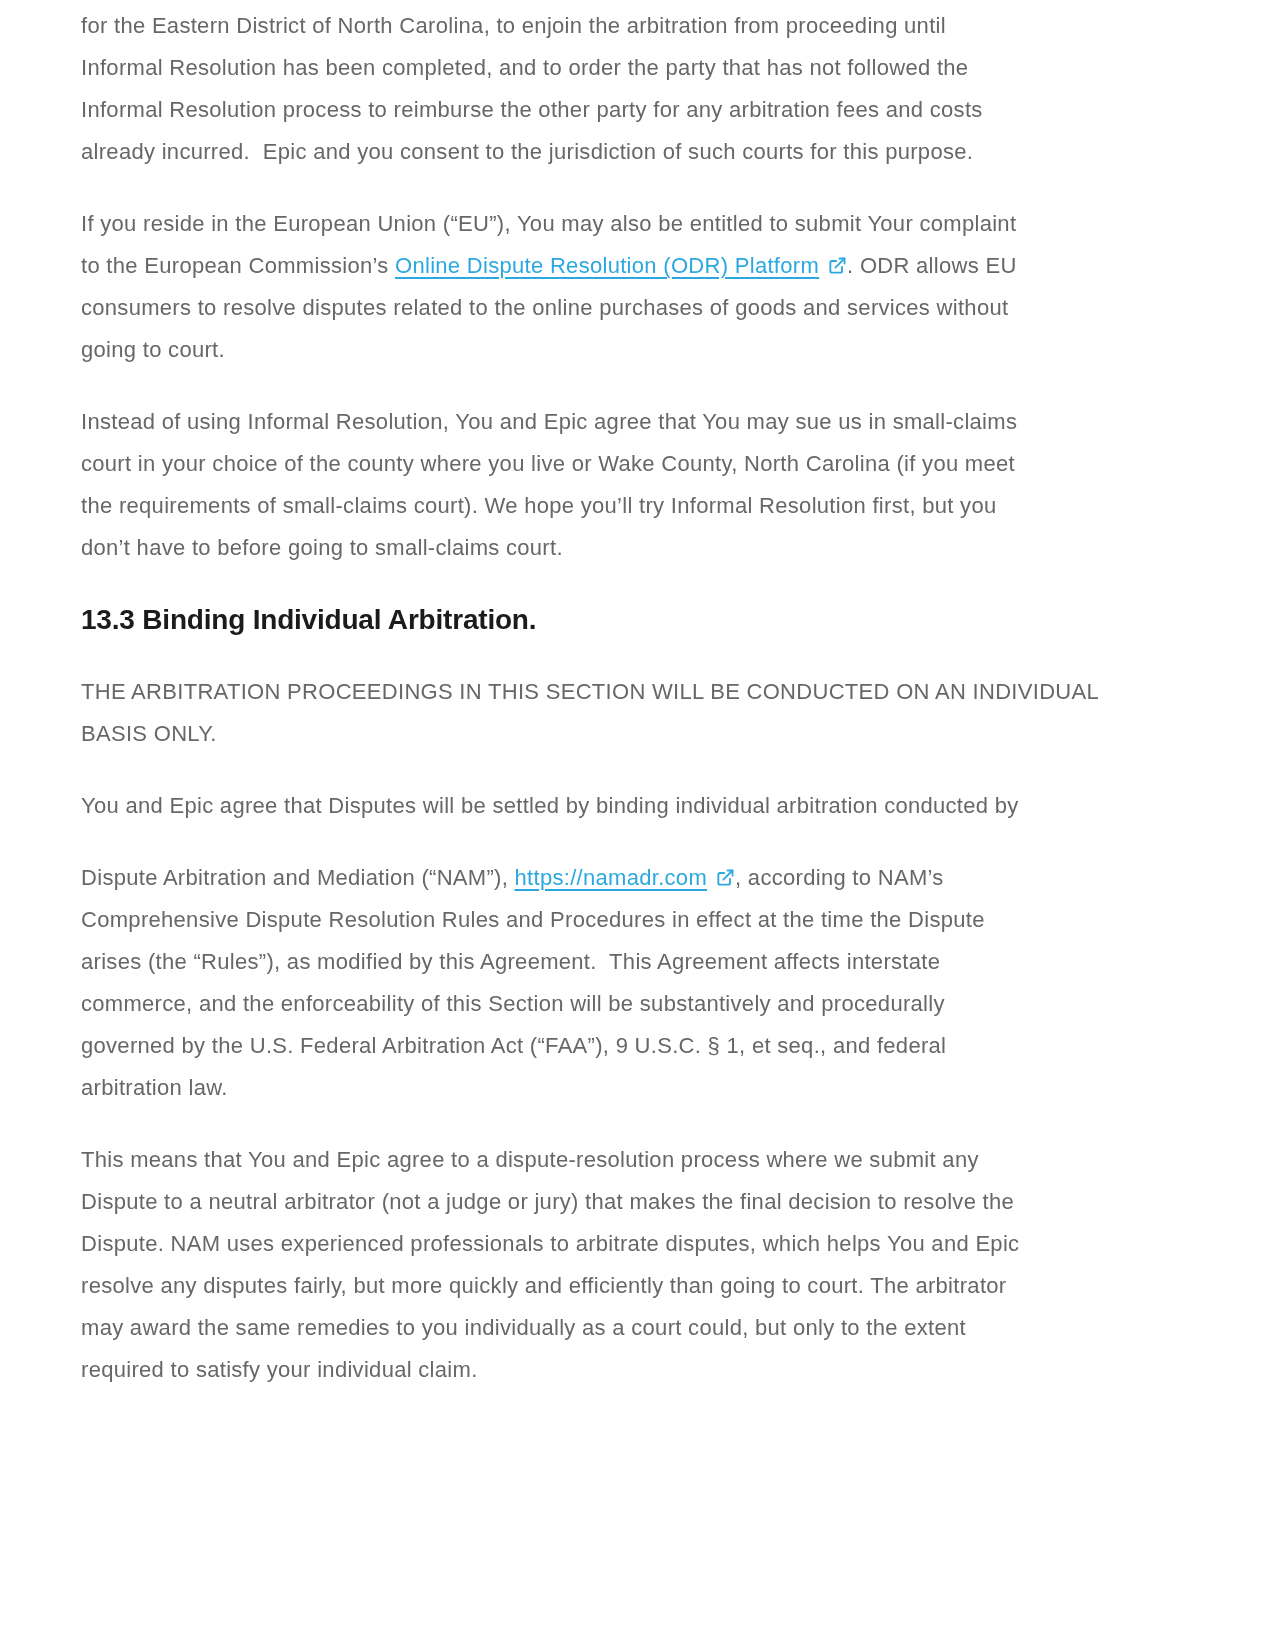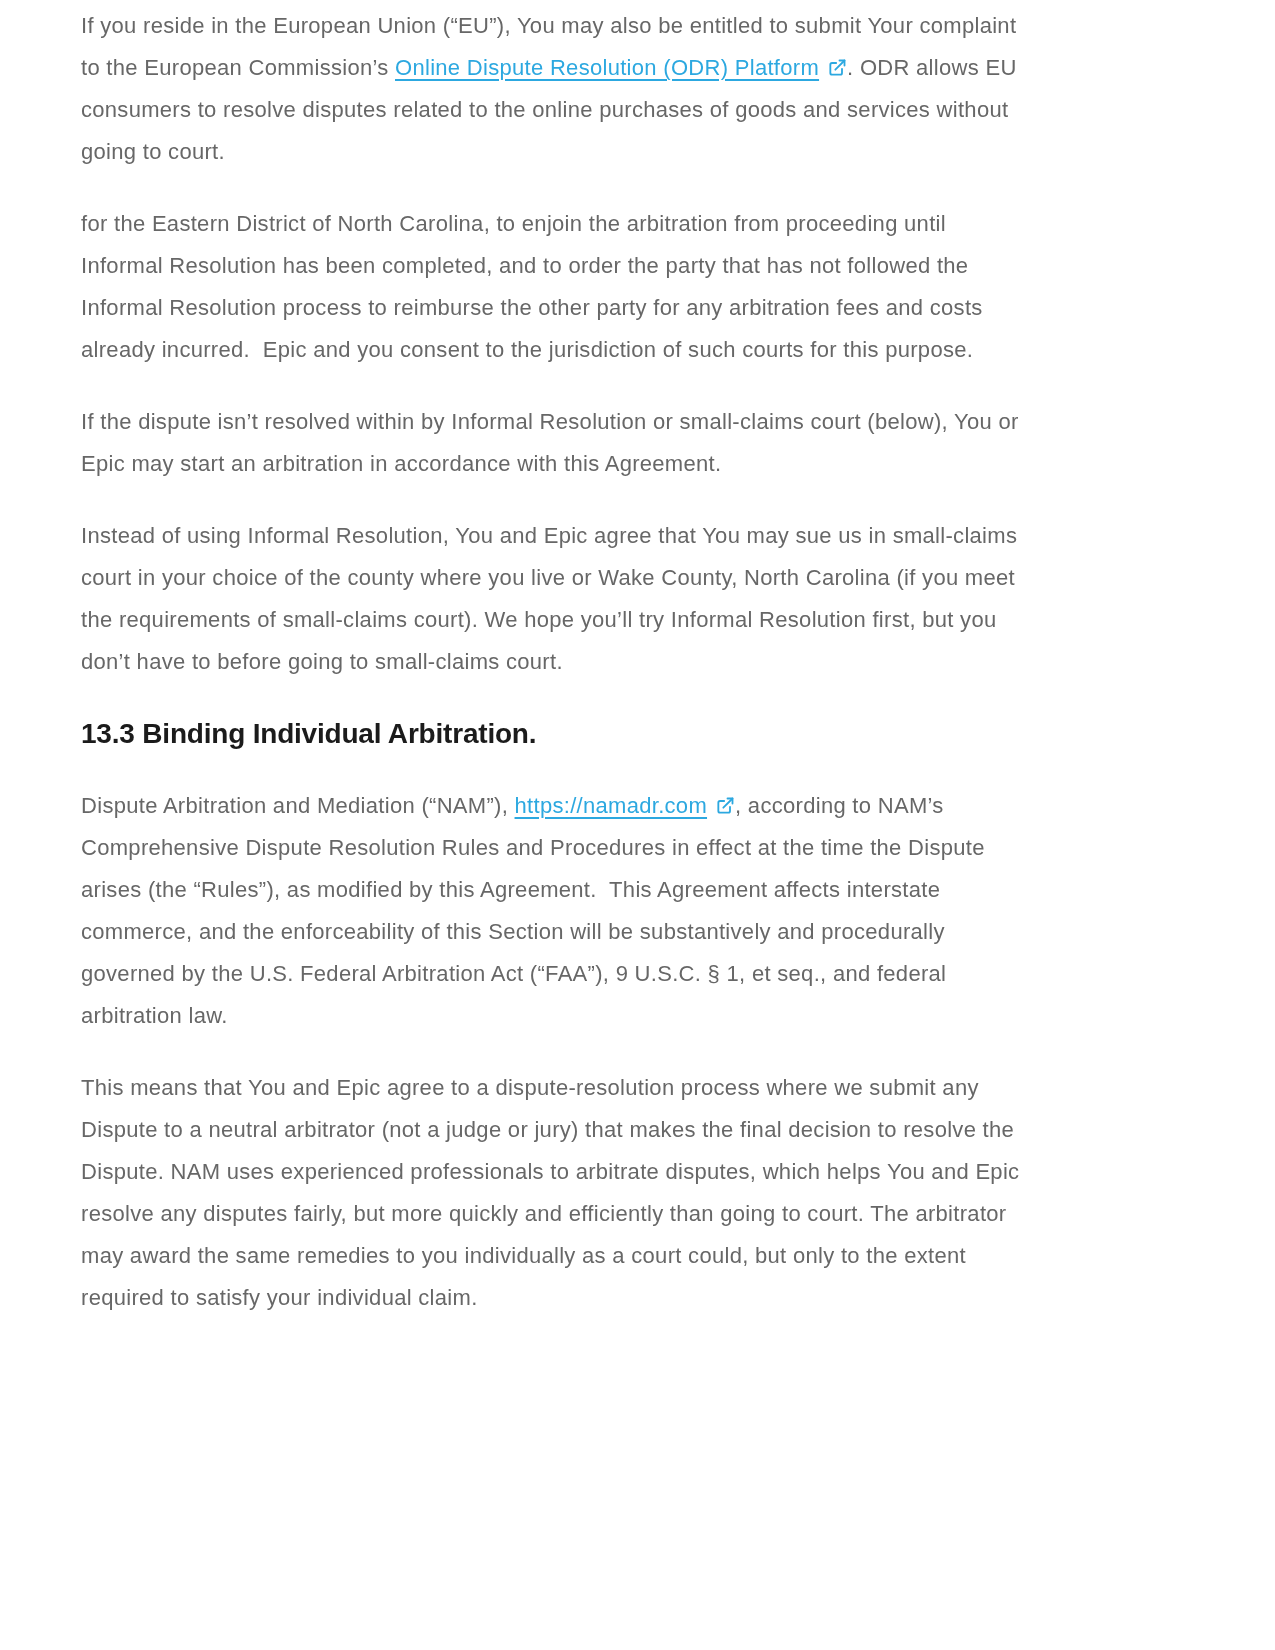--- a/index.html
+++ b/index.html
@@ -47,39 +47,40 @@
     display:inline-block;
     vertical-align:-3px;
     margin-left:8px;
   }
 </style>
 </head>
 <body>
 
 <div class="page">
   <div class="content" id="doc-content">
+      <p class="body"><span>for the Eastern District of North Carolina, to enjoin the arbitration from proceeding until
+Informal Resolution has been completed, and to order the party that has not followed the
+Informal Resolution process to reimburse the other party for any arbitration fees and costs
+already incurred.  Epic and you consent to the jurisdiction of such courts for this purpose.</span></p>
       <p class="body"><span>If you reside in the European Union (“EU”), You may also be entitled to submit Your complaint
 to the European Commission’s </span><a class="link">Online Dispute Resolution (ODR) Platform<svg width="20" height="20" viewBox="0 0 24 24" fill="none" stroke="currentColor" stroke-width="2.2" stroke-linecap="round" stroke-linejoin="round" class="ext-icon">
             <path d="M18 13v5a2 2 0 0 1-2 2H6a2 2 0 0 1-2-2V8a2 2 0 0 1 2-2h5"></path>
             <polyline points="15 3 21 3 21 9"></polyline>
             <line x1="10" y1="14" x2="21" y2="3"></line>
           </svg></a><span>. ODR allows EU
 consumers to resolve disputes related to the online purchases of goods and services without
 going to court.</span></p>
-      <p class="body"><span>for the Eastern District of North Carolina, to enjoin the arbitration from proceeding until
-Informal Resolution has been completed, and to order the party that has not followed the
-Informal Resolution process to reimburse the other party for any arbitration fees and costs
-already incurred.  Epic and you consent to the jurisdiction of such courts for this purpose.</span></p>
-      <p class="body"><span>If the dispute isn’t resolved within by Informal Resolution or small-claims court (below), You or
-Epic may start an arbitration in accordance with this Agreement.</span></p>
       <p class="body"><span>Instead of using Informal Resolution, You and Epic agree that You may sue us in small-claims
 court in your choice of the county where you live or Wake County, North Carolina (if you meet
 the requirements of small-claims court). We hope you’ll try Informal Resolution first, but you
 don’t have to before going to small-claims court.</span></p>
       <h2 class="sect">13.3 Binding Individual Arbitration.</h2>
+      <p class="body"><span>THE ARBITRATION PROCEEDINGS IN THIS SECTION WILL BE CONDUCTED ON AN INDIVIDUAL
+BASIS ONLY.</span></p>
+      <p class="body"><span>You and Epic agree that Disputes will be settled by binding individual arbitration conducted by</span></p>
       <p class="body"><span>Dispute Arbitration and Mediation (“</span><span class="run-bold">NAM</span><span>”), </span><a class="link">https://namadr.com<svg width="20" height="20" viewBox="0 0 24 24" fill="none" stroke="currentColor" stroke-width="2.2" stroke-linecap="round" stroke-linejoin="round" class="ext-icon">
             <path d="M18 13v5a2 2 0 0 1-2 2H6a2 2 0 0 1-2-2V8a2 2 0 0 1 2-2h5"></path>
             <polyline points="15 3 21 3 21 9"></polyline>
             <line x1="10" y1="14" x2="21" y2="3"></line>
           </svg></a><span>, according to NAM’s
 Comprehensive Dispute Resolution Rules and Procedures in effect at the time the Dispute
 arises (the “Rules”), as modified by this Agreement.  This Agreement affects interstate
 commerce, and the enforceability of this Section will be substantively and procedurally
 governed by the U.S. Federal Arbitration Act (“</span><span class="run-bold">FAA</span><span>”), 9 U.S.C. § 1, et seq., and federal
 arbitration law.</span></p>

